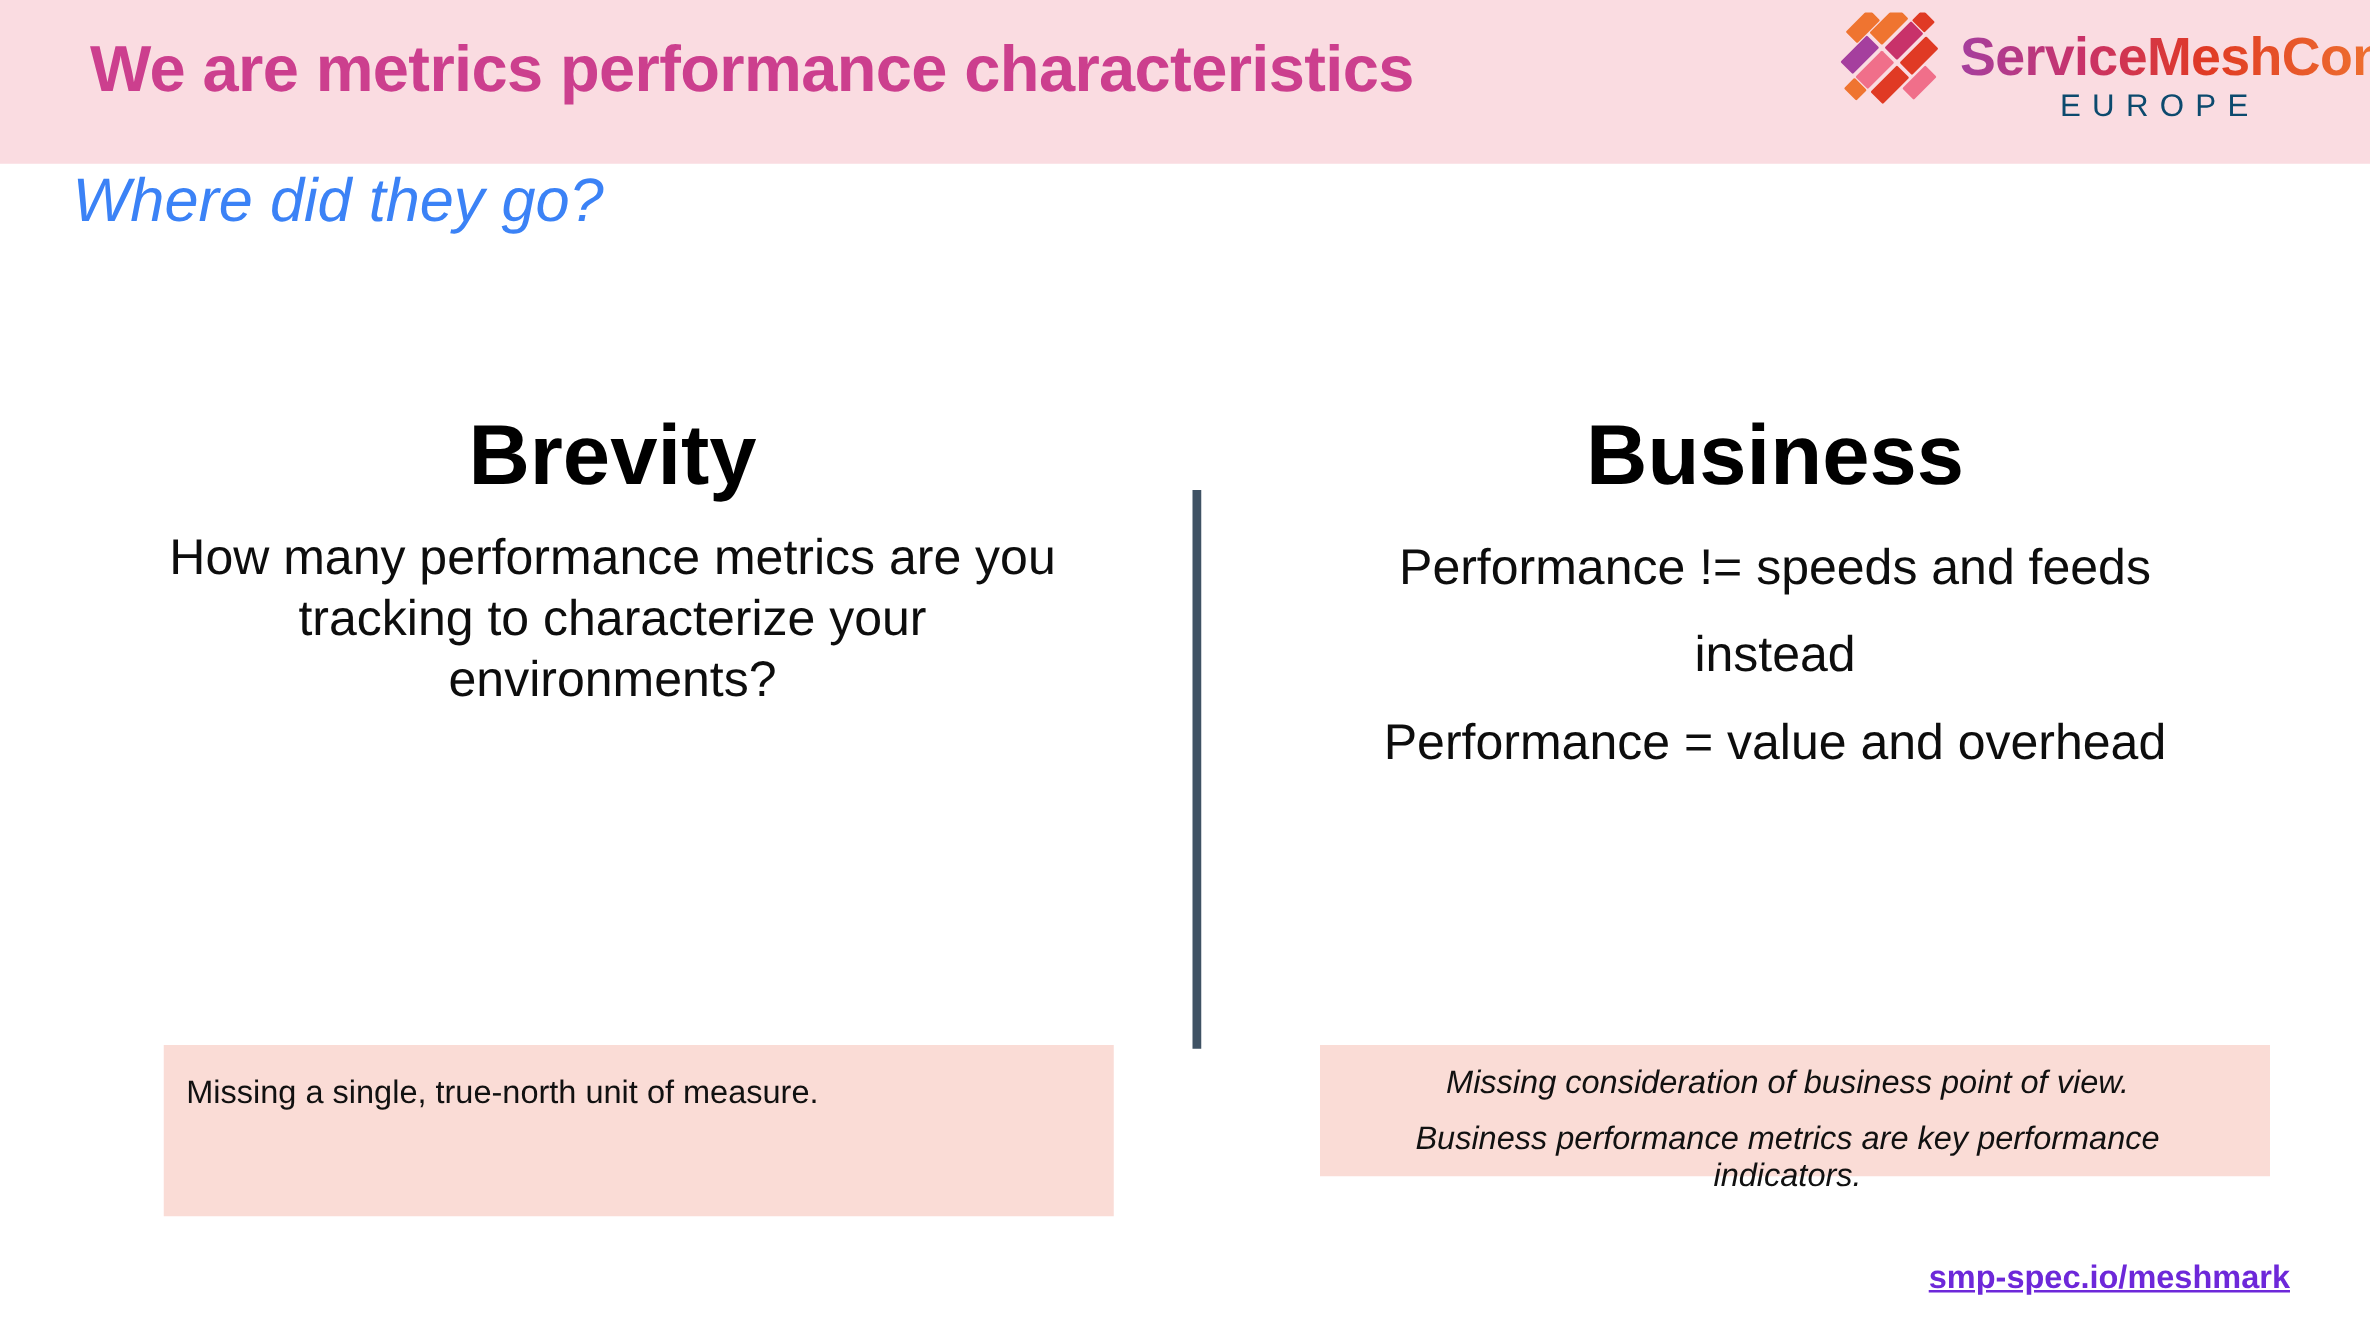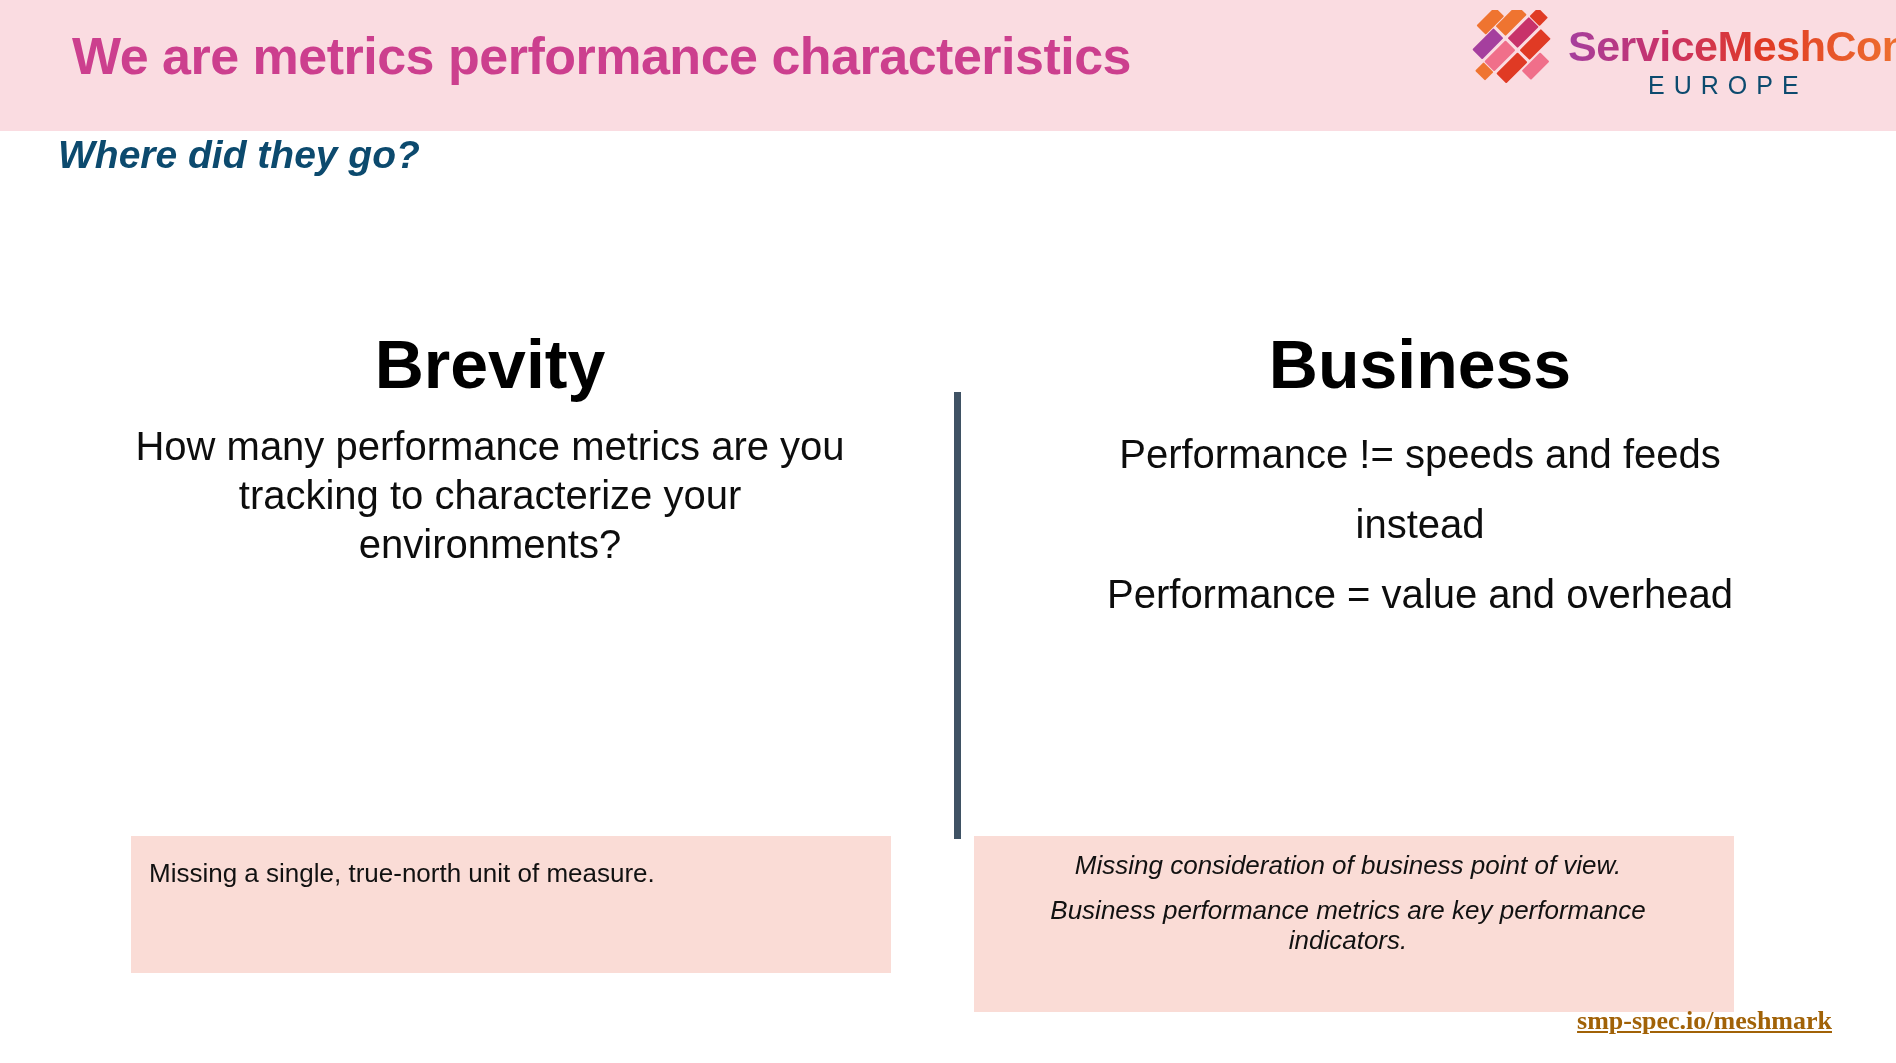--- a/index.html
+++ b/index.html
@@ -70,25 +70,24 @@
     letter-spacing: 9px;
     color: #0c4a6e;
     white-space: nowrap;
   }
 
   
   #subtitle {
     position: absolute;
     left: 58px;
     top: 133px;
-    font-size: 39px;
+    font-size: 49px;
     font-style: italic;
-    color: #0c4a6e;
-    white-space: nowrap;
-    font-weight: bold;
+    color: #3b82f6;
+    white-space: nowrap;
   }
 
   
   #column-divider {
     position: absolute;
     left: 954px;
     top: 392px;
     width: 7px;
     height: 447px;
     background: #3f5264;
@@ -133,24 +132,24 @@
   }
   #left-callout {
     left: 131px;
     top: 836px;
     width: 760px;
     height: 137px;
     padding: 22px 18px 0 18px;
     text-align: left;
   }
   #right-callout {
-    left: 974px;
+    left: 1056px;
     top: 836px;
     width: 760px;
-    height: 176px;
+    height: 105px;
     padding: 14px 32px 0 20px;
     text-align: center;
   }
   .callout-line {
     font-size: 26px;
     color: #111111;
     line-height: 1.18;
     margin: 0 0 20px 0;
   }
   #right-callout .callout-line {
@@ -159,24 +158,23 @@
   }
   .callout-line:last-child { margin-bottom: 0; }
 
   
   #footer-link {
     position: absolute;
     right: 64px;
     top: 1006px;
     font-size: 26px;
     font-weight: bold;
-    color: #a16207;
+    color: #6d28d9;
     text-decoration: underline;
     white-space: nowrap;
-    font-family: Liberation Serif, serif;
   }
 </style>
 </head>
 <body>
 
 <div id="header-band"></div>
 
 <div id="slide-title">We are metrics performance characteristics</div>
 
 <div id="logo-block">

